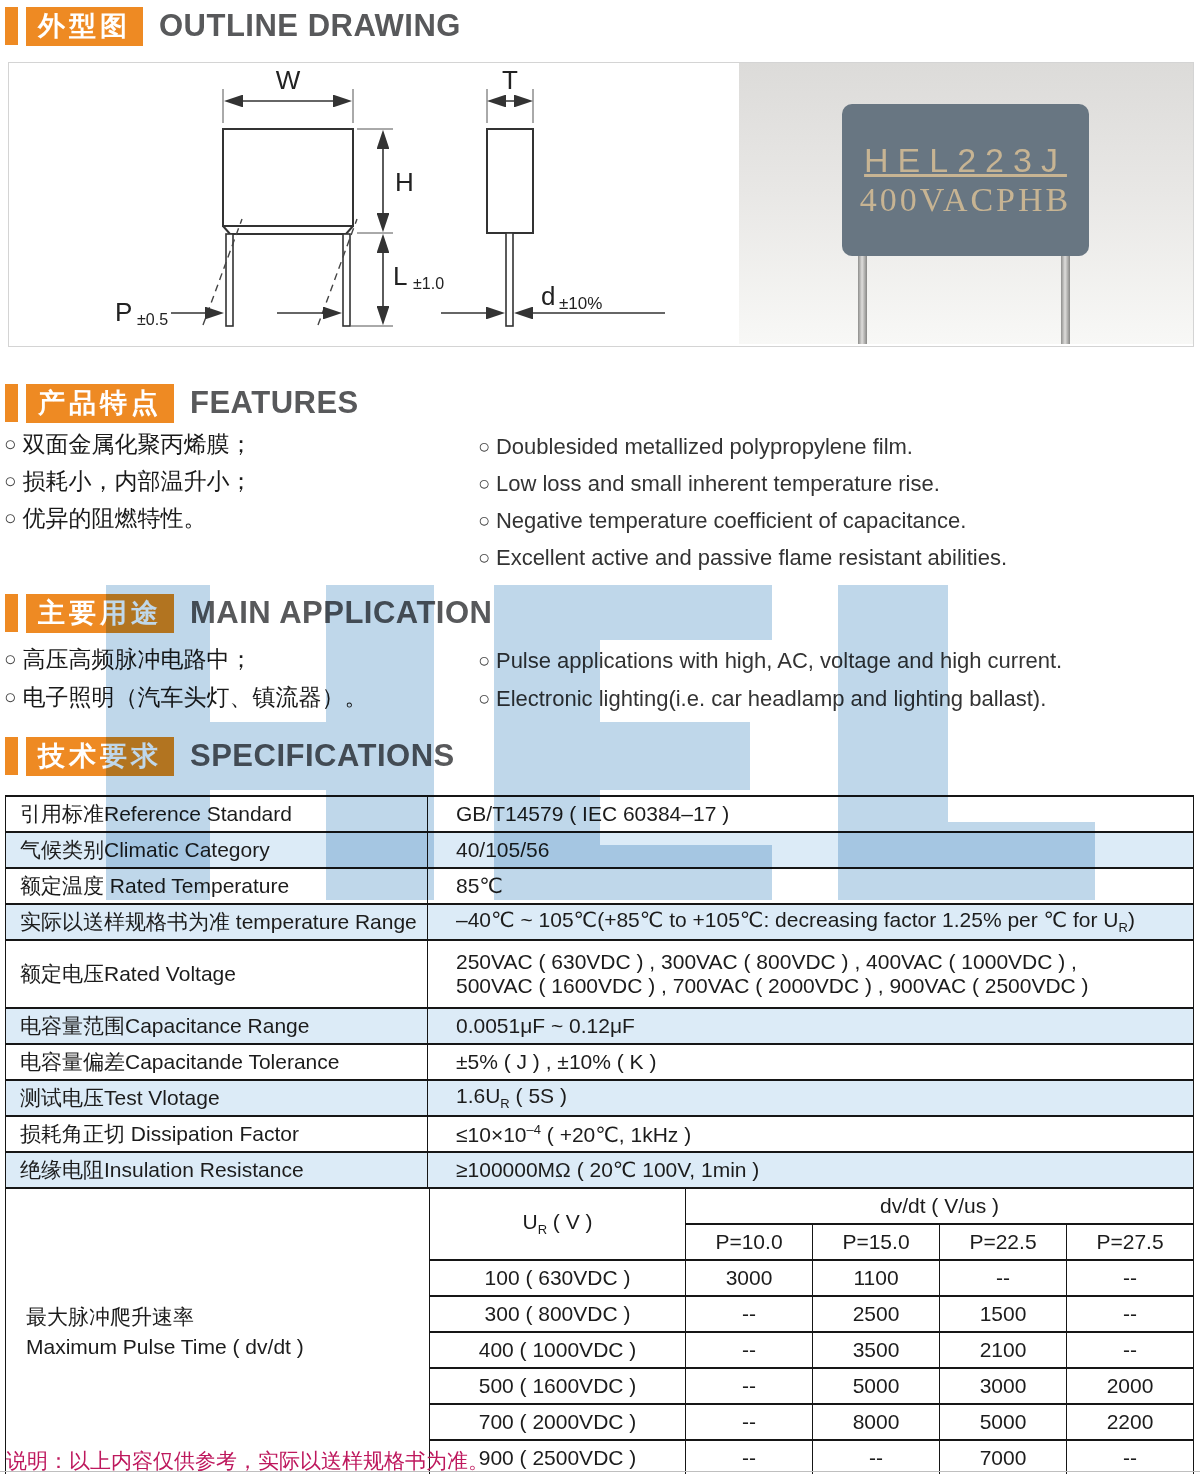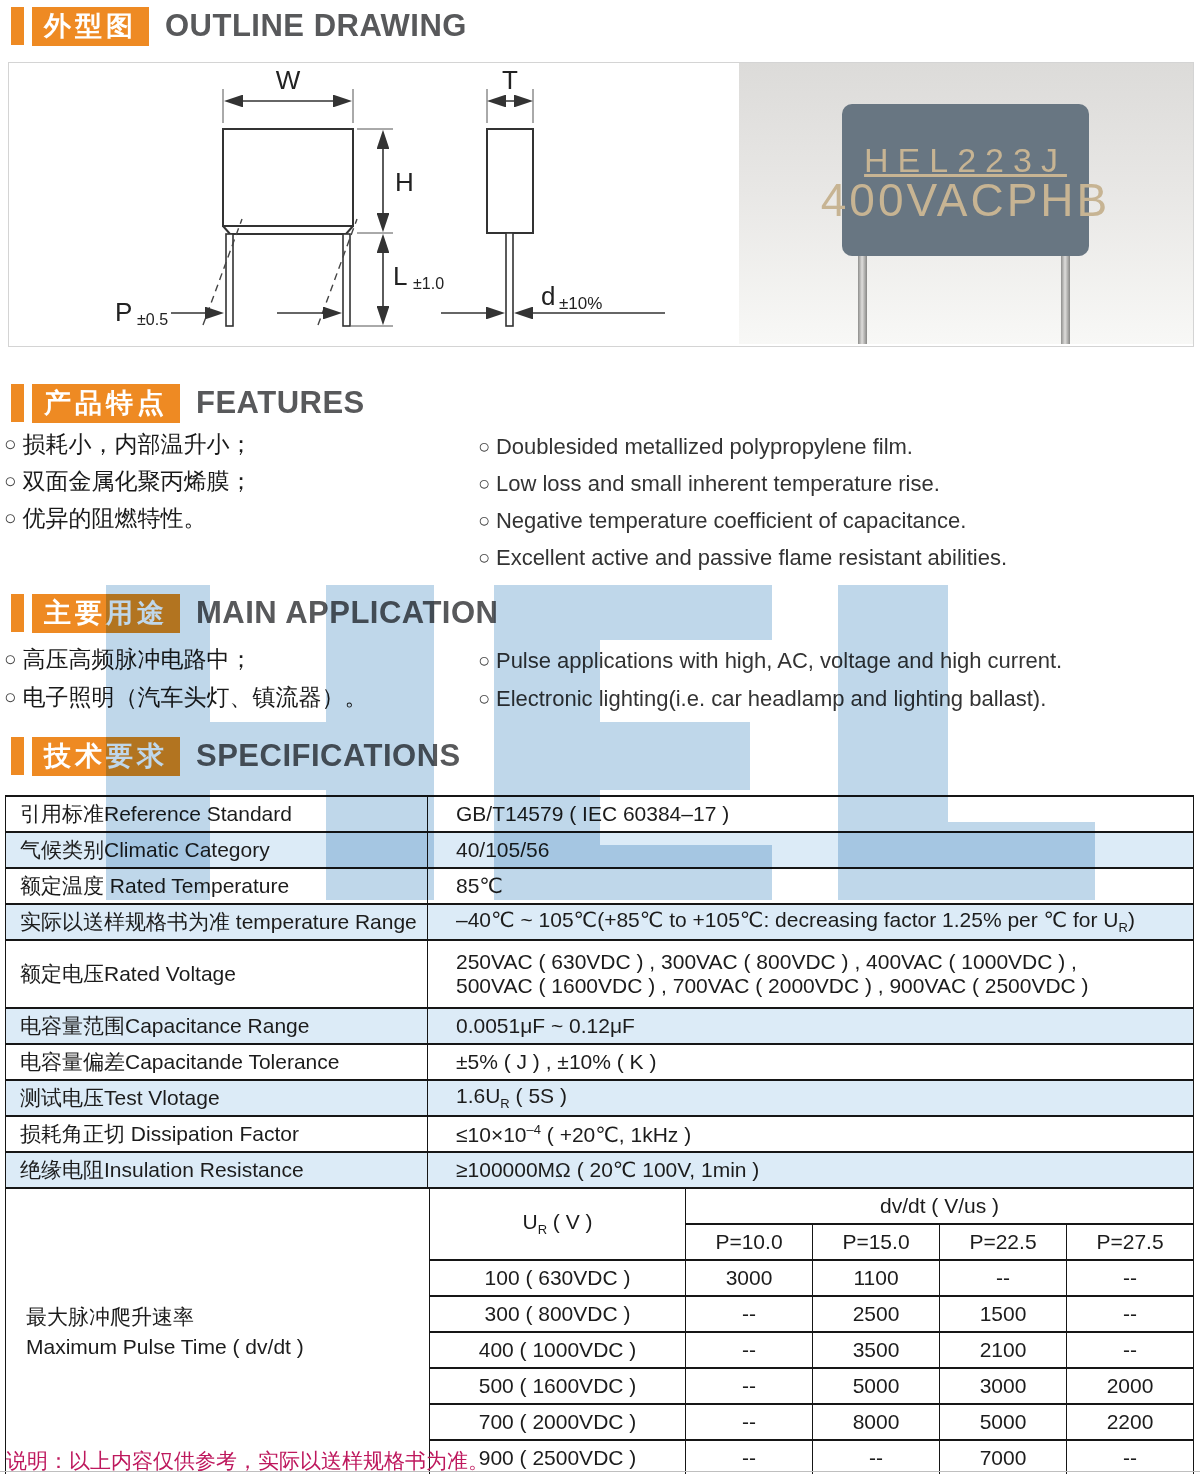--- a/index.html
+++ b/index.html
@@ -1,36 +1,36 @@
 <!DOCTYPE html>
 <html><head>
 <meta charset="utf-8">
 <style>
   html,body{margin:0;padding:0;background:#ffffff;}
   .page{
     position:relative;width:1200px;height:1474px;background:#ffffff;overflow:hidden;
     font-family:"Liberation Sans","DejaVu Sans",sans-serif;color:#1c1c1c;
   }
   
-  .sec-header{position:absolute;left:11px;display:flex;align-items:center;height:40px;}
+  .sec-header{position:absolute;left:5px;display:flex;align-items:center;height:40px;}
   .sec-bar{width:13px;height:38px;background:#ee8a23;margin-right:8px;}
   .sec-badge{background:#ee8a23;color:#ffffff;font-weight:bold;font-size:27px;
     letter-spacing:4px;padding:4px 12px 5px 12px;line-height:30px;white-space:nowrap;}
   .sec-title{margin-left:16px;font-size:31px;font-weight:bold;color:#58595b;letter-spacing:0.5px;white-space:nowrap;}
   
   .panel{position:absolute;left:8px;top:62px;width:1184px;height:283px;background:#ffffff;border:1px solid #d4d4d4;}
   .panel svg{position:absolute;left:0;top:0;}
   .photo{position:absolute;right:0;top:0;width:454px;height:281px;overflow:hidden;
     background:linear-gradient(180deg,#dcdbd9 0%,#e8e7e5 45%,#f8f8f6 100%);}
   .cap-lead{position:absolute;top:192px;width:9px;height:90px;
     background:linear-gradient(90deg,#8e8e8c 0%,#dedddb 45%,#868684 100%);}
   .cap-body{position:absolute;left:103px;top:41px;width:247px;height:152px;background:#687682;border-radius:10px;
     display:flex;flex-direction:column;align-items:center;justify-content:center;}
   .cap-line1{font-size:34px;color:#c7b493;letter-spacing:9px;line-height:40px;text-decoration:underline;}
-  .cap-line2{font-size:46px;color:#c7b493;letter-spacing:3px;line-height:40px;}
+  .cap-line2{font-size:34px;color:#c7b493;letter-spacing:3px;line-height:40px;font-family:Liberation Serif, serif;}
   
   .blist{position:absolute;margin:0;padding:0;list-style:none;}
   .blist li{white-space:nowrap;}
   .blist li::before{content:"○";margin-right:6px;font-size:0.9em;position:relative;top:-1px;color:#444;}
   .zh-list li{font-size:23px;color:#1a1a1a;height:37px;line-height:37px;}
   .en-list li{font-size:22px;color:#333333;height:37px;line-height:37px;}
   .app-list li{height:38px;line-height:38px;}
   
   .tables{position:absolute;left:5px;top:795px;width:1190px;}
   table{border-collapse:collapse;table-layout:fixed;width:1188px;}
@@ -119,22 +119,22 @@
     </div>
   </div>
 
   <div class="sec-header" style="top:383px;">
     <div class="sec-bar"></div>
     <div class="sec-badge">产品特点</div>
     <div class="sec-title">FEATURES</div>
   </div>
 
   <ul class="blist zh-list" style="left:4px;top:426px;">
+    <li>双面金属化聚丙烯膜；</li>
     <li>损耗小，内部温升小；</li>
-    <li>双面金属化聚丙烯膜；</li>
     <li>优异的阻燃特性。</li>
   </ul>
   <ul class="blist en-list" style="left:478px;top:428px;">
     <li>Doublesided metallized polypropylene film.</li>
     <li>Low loss and small inherent temperature rise.</li>
     <li>Negative temperature coefficient of capacitance.</li>
     <li>Excellent active and passive flame resistant abilities.</li>
   </ul>
 
   <div class="sec-header" style="top:593px;">

